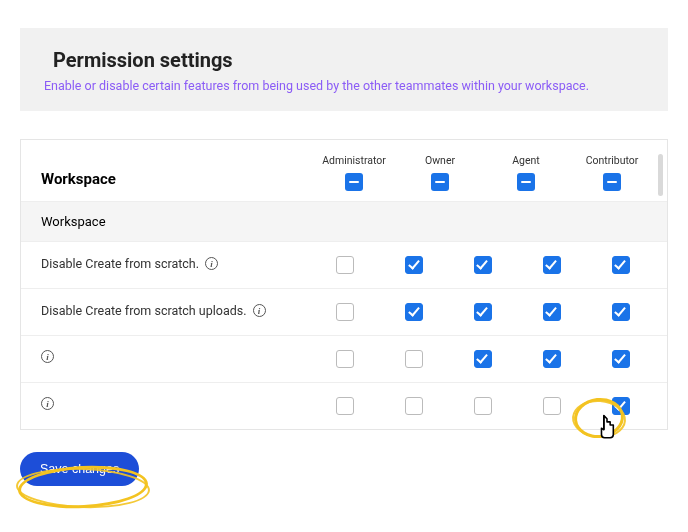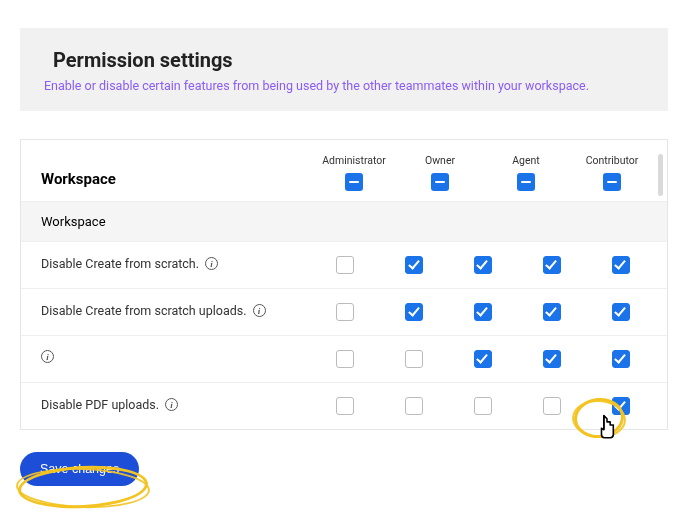--- a/index.html
+++ b/index.html
@@ -139,21 +139,20 @@
             <span class="cb checked"></span>
           </div>
         <div class="cell">
             <span class="cb checked"></span>
           </div>
       </div>
     </div>
 
     <div class="row">
       <div class="row-label">
-        <span>Disable PDF uploads.</span>
         <span class="info-icon">i</span>
       </div>
       <div class="cells">
         <div class="cell">
             <span class="cb"></span>
           </div>
         <div class="cell">
             <span class="cb"></span>
           </div>
         <div class="cell">

